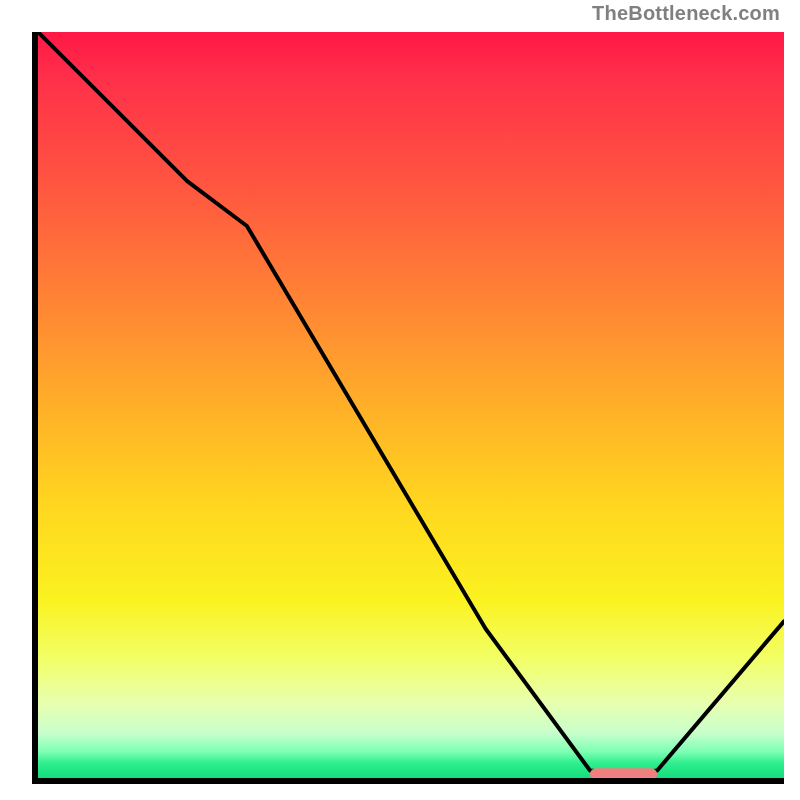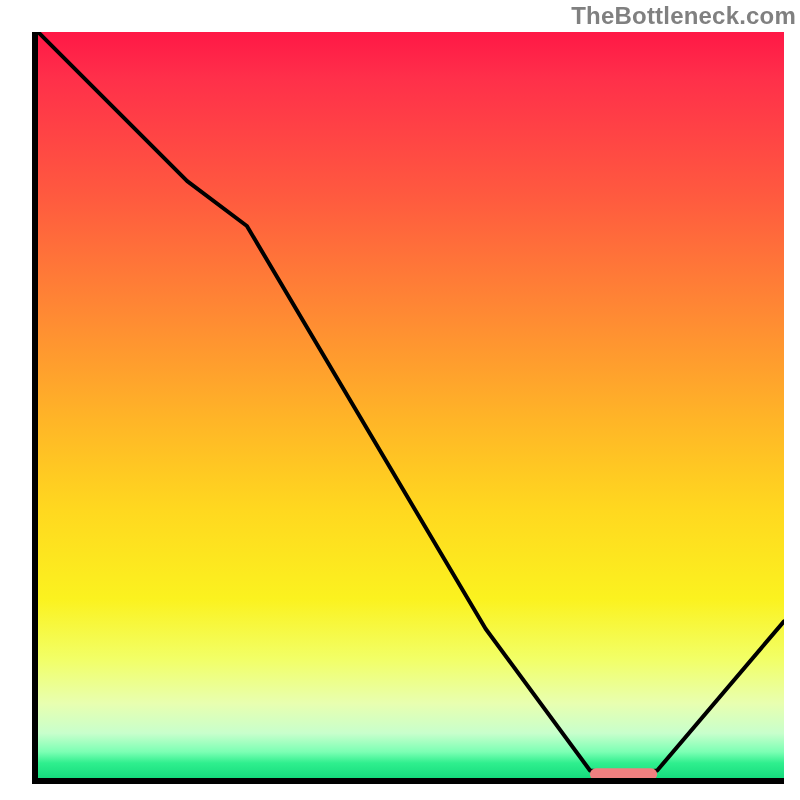--- a/index.html
+++ b/index.html
@@ -12,22 +12,22 @@
     overflow: hidden;
   }
   .stage {
     position: relative;
     width: 800px;
     height: 800px;
   }
   .watermark {
     position: absolute;
     top: 2px;
-    right: 4px;
-    font-size: 24px;
+    right: 20px;
+    font-size: 20px;
     font-weight: 600;
     color: #808080;
     letter-spacing: 0.2px;
     user-select: none;
   }
   .plot-area {
     position: absolute;
     left: 32px;
     top: 32px;
     width: 752px;

